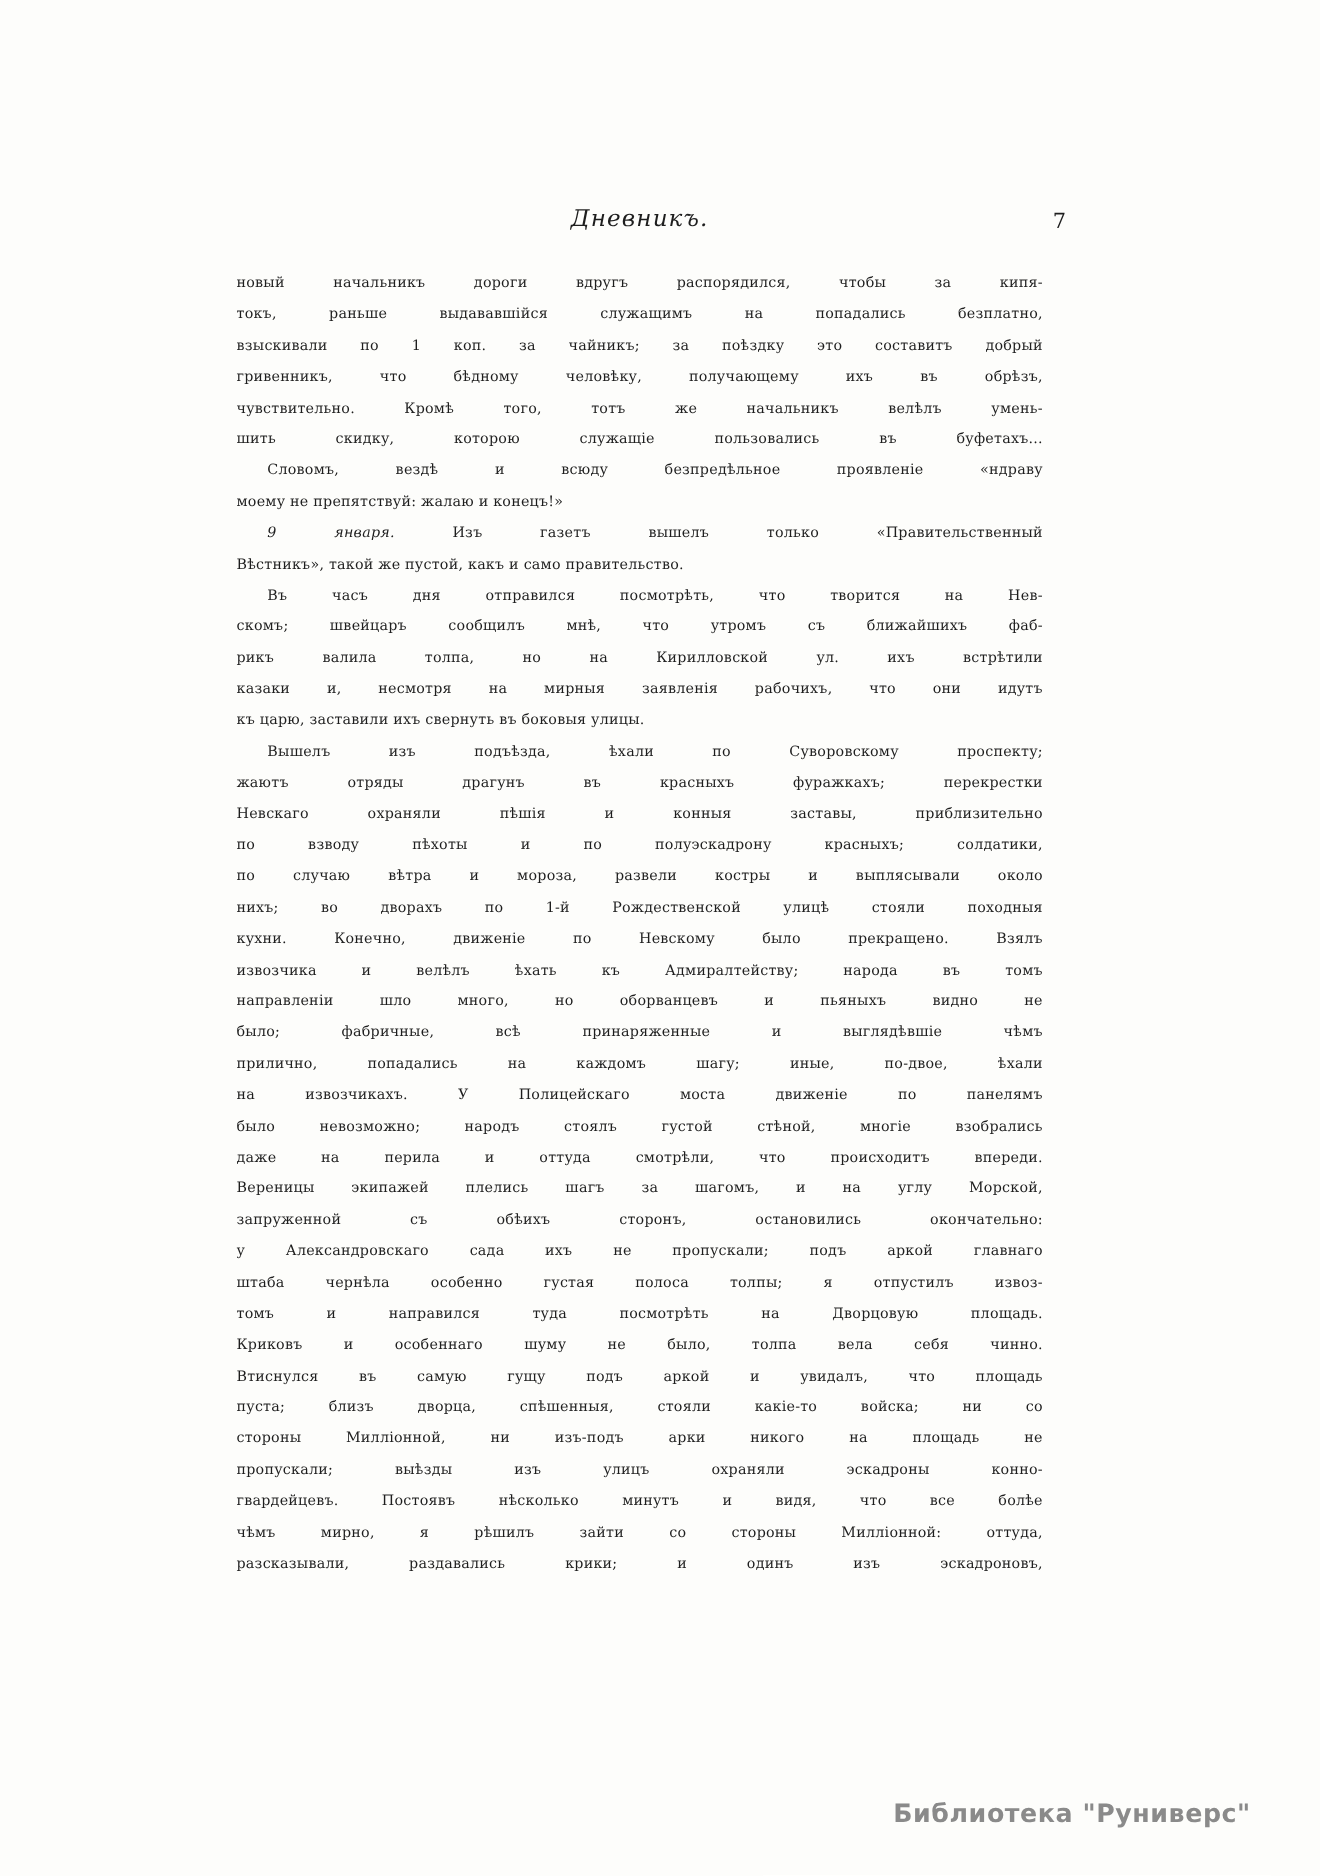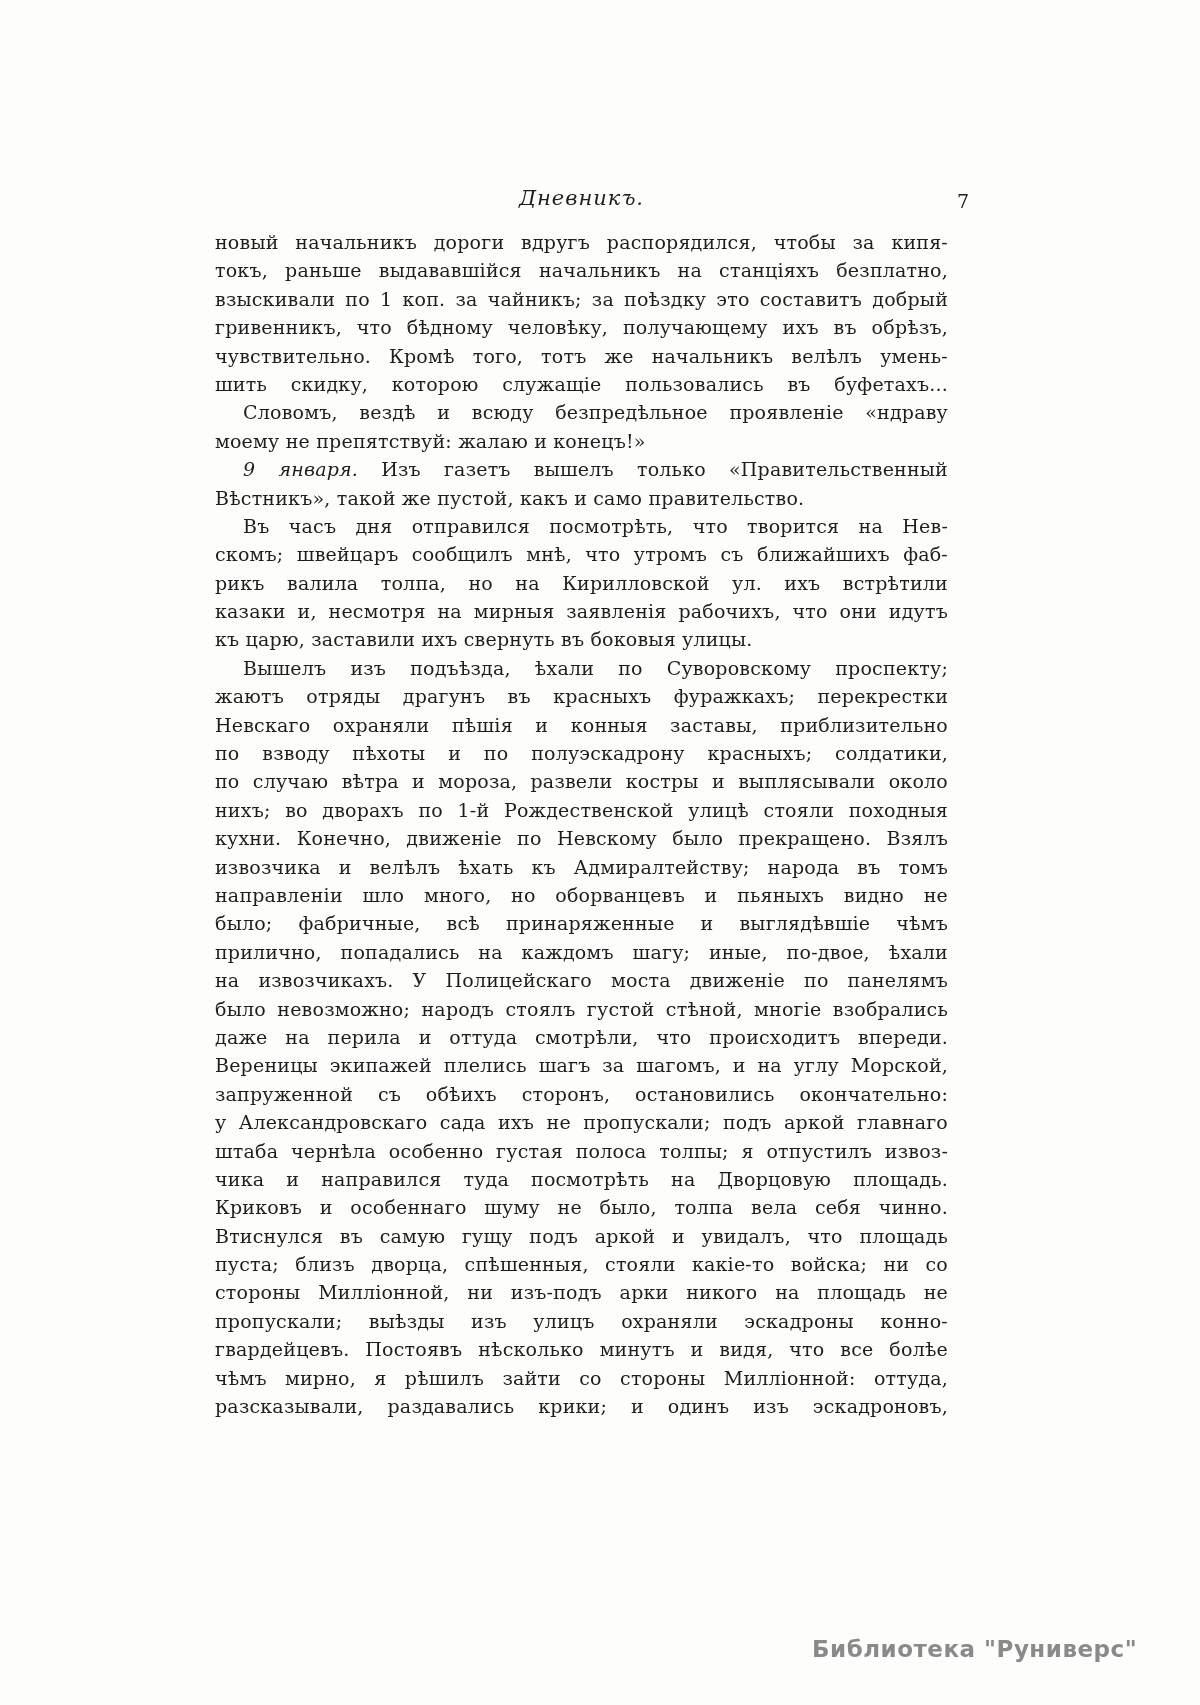--- a/index.html
+++ b/index.html
@@ -28,23 +28,23 @@
   }
   .page-number {
     position: absolute;
     left: 957px;
     top: 190px;
     font-size: 19px;
   }
   .body-text {
     position: absolute;
     left: 215px;
-    top: 228px;
+    top: 244px;
     width: 733px;
-    font-size: 19px;
+    font-size: 13px;
     line-height: 28.4px;
     letter-spacing: 0.2px;
   }
   .line {
     text-align: justify;
     text-align-last: justify;
     white-space: nowrap; 
     white-space: normal;
     height: 28.4px;
     overflow: hidden;
@@ -63,21 +63,21 @@
   }
 </style>
 </head>
 <body>
 
 <div class="page">
   <div class="running-title">Дневникъ.</div>
   <div class="page-number">7</div>
   <div class="body-text">
       <div class="line">новый начальникъ дороги вдругъ распорядился, чтобы за кипя-</div>
-      <div class="line">токъ, раньше выдававшійся начальникъ на станціяхъ безплатно,</div>
+      <div class="line">токъ, раньше выдававшійся служащимъ на попадались безплатно,</div>
       <div class="line">взыскивали по 1 коп. за чайникъ; за поѣздку это составитъ добрый</div>
       <div class="line">гривенникъ, что бѣдному человѣку, получающему ихъ въ обрѣзъ,</div>
       <div class="line">чувствительно. Кромѣ того, тотъ же начальникъ велѣлъ умень-</div>
       <div class="line">шить скидку, которою служащіе пользовались въ буфетахъ...</div>
       <div class="line indent">Словомъ, вездѣ и всюду безпредѣльное проявленіе «ндраву</div>
       <div class="line short">моему не препятствуй: жалаю и конецъ!»</div>
       <div class="line indent"><i>9 января.</i> Изъ газетъ вышелъ только «Правительственный</div>
       <div class="line short">Вѣстникъ», такой же пустой, какъ и само правительство.</div>
       <div class="line indent">Въ часъ дня отправился посмотрѣть, что творится на Нев-</div>
       <div class="line">скомъ; швейцаръ сообщилъ мнѣ, что утромъ съ ближайшихъ фаб-</div>
@@ -95,21 +95,21 @@
       <div class="line">направленіи шло много, но оборванцевъ и пьяныхъ видно не</div>
       <div class="line">было; фабричные, всѣ принаряженные и выглядѣвшіе чѣмъ</div>
       <div class="line">прилично, попадались на каждомъ шагу; иные, по-двое, ѣхали</div>
       <div class="line">на извозчикахъ. У Полицейскаго моста движеніе по панелямъ</div>
       <div class="line">было невозможно; народъ стоялъ густой стѣной, многіе взобрались</div>
       <div class="line">даже на перила и оттуда смотрѣли, что происходитъ впереди.</div>
       <div class="line">Вереницы экипажей плелись шагъ за шагомъ, и на углу Морской,</div>
       <div class="line">запруженной съ обѣихъ сторонъ, остановились окончательно:</div>
       <div class="line">у Александровскаго сада ихъ не пропускали; подъ аркой главнаго</div>
       <div class="line">штаба чернѣла особенно густая полоса толпы; я отпустилъ извоз-</div>
-      <div class="line">чика и направился туда посмотрѣть на Дворцовую площадь.</div>
+      <div class="line">томъ и направился туда посмотрѣть на Дворцовую площадь.</div>
       <div class="line">Криковъ и особеннаго шуму не было, толпа вела себя чинно.</div>
       <div class="line">Втиснулся въ самую гущу подъ аркой и увидалъ, что площадь</div>
       <div class="line">пуста; близъ дворца, спѣшенныя, стояли какіе-то войска; ни со</div>
       <div class="line">стороны Милліонной, ни изъ-подъ арки никого на площадь не</div>
       <div class="line">пропускали; выѣзды изъ улицъ охраняли эскадроны конно-</div>
       <div class="line">гвардейцевъ. Постоявъ нѣсколько минутъ и видя, что все болѣе</div>
       <div class="line">чѣмъ мирно, я рѣшилъ зайти со стороны Милліонной: оттуда,</div>
       <div class="line">разсказывали, раздавались крики; и одинъ изъ эскадроновъ,</div>
     </div>
   <div class="watermark">Библиотека "Руниверс"</div>

